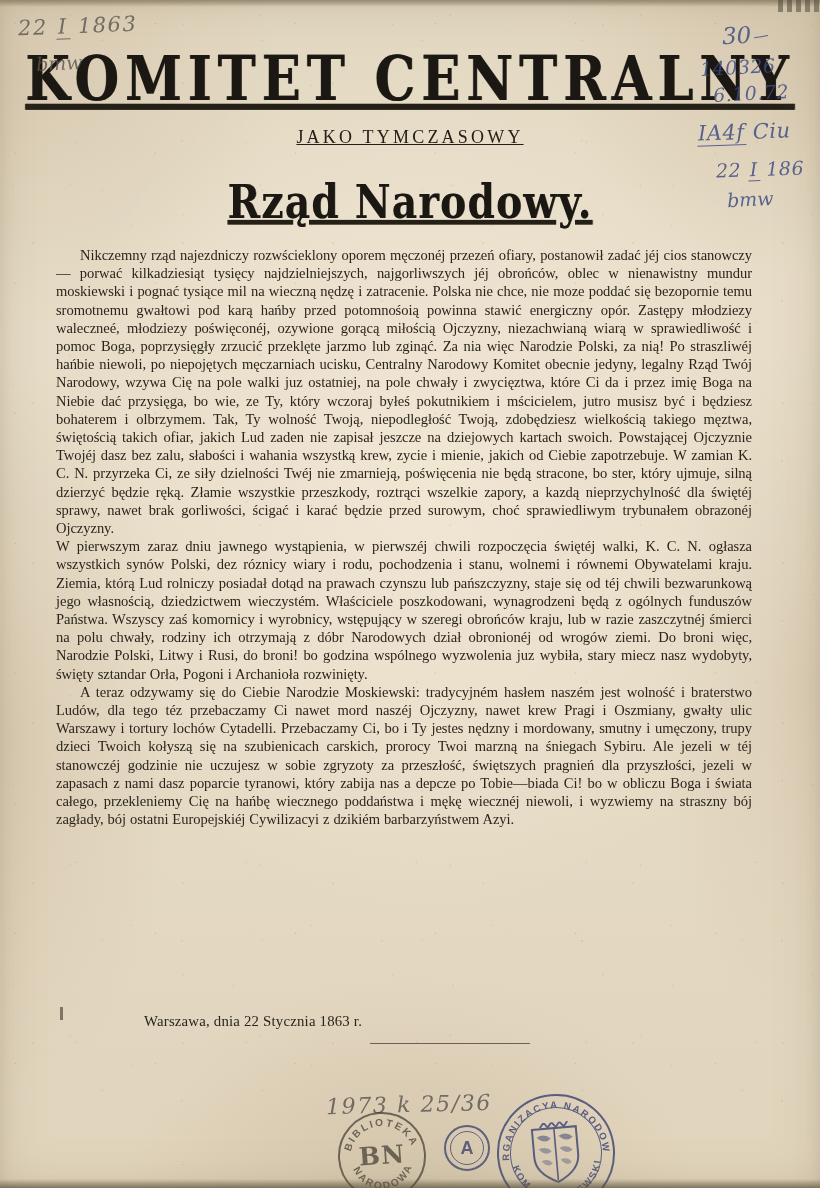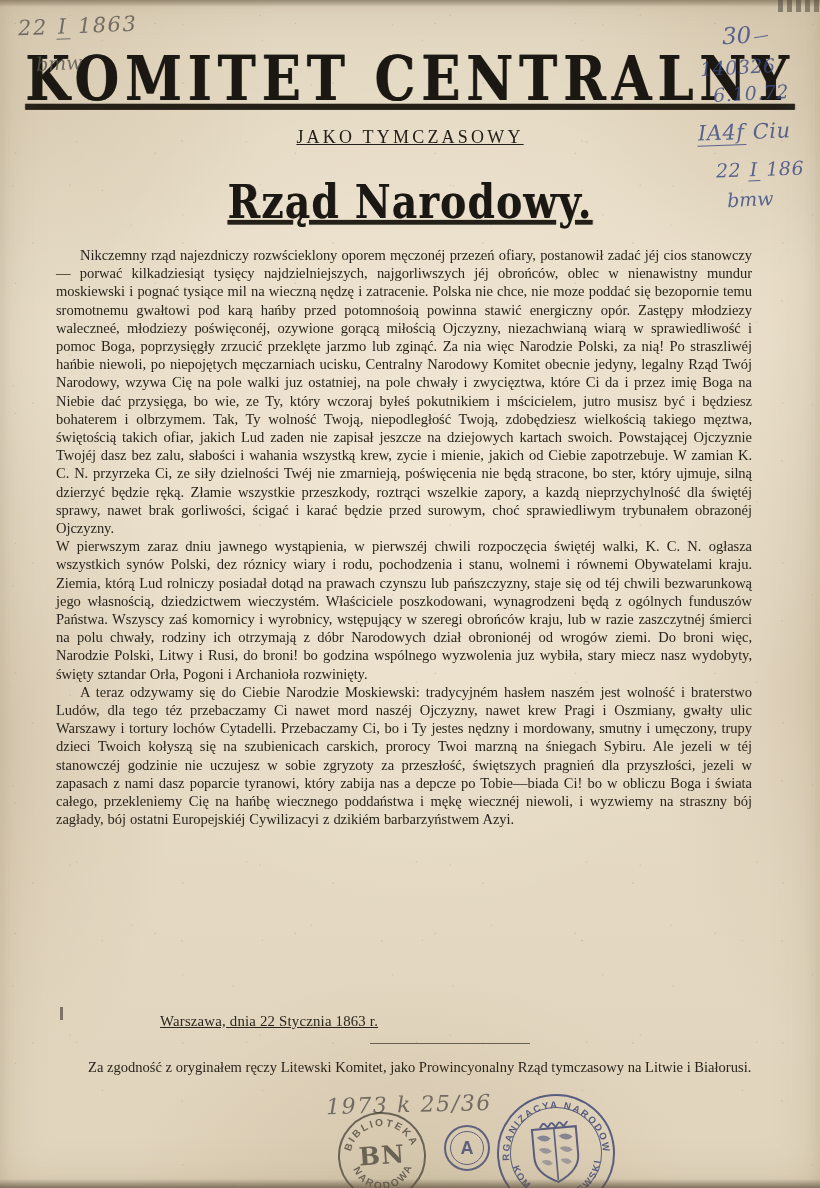--- a/index.html
+++ b/index.html
@@ -154,26 +154,25 @@
     text-align: justify;
     color: #2a251c;
     letter-spacing: -0.05px;
     word-spacing: 0.4px;
   }
   #body-text p { margin: 0; text-indent: 24px; }
   #body-text p.noindent { text-indent: 0; }
 
   #dateline {
     position: absolute;
-    left: 160px;
+    left: 144px;
     top: 1013px;
     font-size: 14.8px;
     color: #2a251c;
     letter-spacing: 0.2px;
-    text-decoration: underline;
   }
   #rule-short {
     position: absolute;
     left: 370px;
     top: 1043px;
     width: 160px;
     height: 0;
     border-top: 1.1px solid #4a443a;
     opacity: 0.8;
   }
@@ -320,21 +319,20 @@
   <div id="body-text">
     <p>Nikczemny rząd najezdniczy rozwścieklony oporem męczonéj przezeń ofiary, postanowił zadać jéj cios stanowczy — porwać kilkadziesiąt tysięcy najdzielniejszych, najgorliwszych jéj obrońców, oblec w nienawistny mundur moskiewski i pognać tysiące mil na wieczną nędzę i zatracenie. Polska nie chce, nie moze poddać się bezopornie temu sromotnemu gwałtowi pod karą hańby przed potomnośoią powinna stawić energiczny opór. Zastępy młodziezy waleczneé, młodziezy poświęconéj, ozywione gorącą miłością Ojczyzny, niezachwianą wiarą w sprawiedliwość i pomoc Boga, poprzysięgły zrzucić przeklęte jarzmo lub zginąć. Za nia więc Narodzie Polski, za nią! Po straszliwéj hańbie niewoli, po niepojętych męczarniach ucisku, Centralny Narodowy Komitet obecnie jedyny, legalny Rząd Twój Narodowy, wzywa Cię na pole walki juz ostatniej, na pole chwały i zwycięztwa, które Ci da i przez imię Boga na Niebie dać przysięga, bo wie, ze Ty, który wczoraj byłeś pokutnikiem i mścicielem, jutro musisz być i będziesz bohaterem i olbrzymem. Tak, Ty wolność Twoją, niepodległość Twoją, zdobędziesz wielkością takiego męztwa, świętością takich ofiar, jakich Lud zaden nie zapisał jeszcze na dziejowych kartach swoich. Powstającej Ojczyznie Twojéj dasz bez zalu, słabości i wahania wszystką krew, zycie i mienie, jakich od Ciebie zapotrzebuje. W zamian K. C. N. przyrzeka Ci, ze siły dzielności Twéj nie zmarnieją, poświęcenia nie będą stracone, bo ster, który ujmuje, silną dzierzyć będzie ręką. Złamie wszystkie przeszkody, roztrąci wszelkie zapory, a kazdą nieprzychylność dla świętéj sprawy, nawet brak gorliwości, ścigać i karać będzie przed surowym, choć sprawiedliwym trybunałem obrazonéj Ojczyzny.</p>
     <p class="noindent">W pierwszym zaraz dniu jawnego wystąpienia, w pierwszéj chwili rozpoczęcia świętéj walki, K. C. N. ogłasza wszystkich synów Polski, dez róznicy wiary i rodu, pochodzenia i stanu, wolnemi i równemi Obywatelami kraju. Ziemia, którą Lud rolniczy posiadał dotąd na prawach czynszu lub pańszczyzny, staje się od téj chwili bezwarunkową jego własnością, dziedzictwem wieczystém. Właściciele poszkodowani, wynagrodzeni będą z ogólnych funduszów Państwa. Wszyscy zaś komornicy i wyrobnicy, wstępujący w szeregi obrońców kraju, lub w razie zaszczytnéj śmierci na polu chwały, rodziny ich otrzymają z dóbr Narodowych dział obronionéj od wrogów ziemi. Do broni więc, Narodzie Polski, Litwy i Rusi, do broni! bo godzina wspólnego wyzwolenia juz wybiła, stary miecz nasz wydobyty, święty sztandar Orła, Pogoni i Archanioła rozwinięty.</p>
     <p>A teraz odzywamy się do Ciebie Narodzie Moskiewski: tradycyjném hasłem naszém jest wolność i braterstwo Ludów, dla tego téz przebaczamy Ci nawet mord naszéj Ojczyzny, nawet krew Pragi i Oszmiany, gwałty ulic Warszawy i tortury lochów Cytadelli. Przebaczamy Ci, bo i Ty jestes nędzny i mordowany, smutny i umęczony, trupy dzieci Twoich kołyszą się na szubienicach carskich, prorocy Twoi marzną na śniegach Sybiru. Ale jezeli w téj stanowczéj godzinie nie uczujesz w sobie zgryzoty za przeszłość, świętszych pragnień dla przyszłości, jezeli w zapasach z nami dasz poparcie tyranowi, który zabija nas a depcze po Tobie—biada Ci! bo w obliczu Boga i świata całego, przekleniemy Cię na hańbę wiecznego poddaństwa i mękę wiecznéj niewoli, i wyzwiemy na straszny bój zagłady, bój ostatni Europejskiéj Cywilizacyi z dzikiém barbarzyństwem Azyi.</p>
   </div>
 
   <div id="dateline">Warszawa, dnia 22 Stycznia 1863 r.</div>
 
   <div id="rule-short"></div>
 
-  <div id="certification">Za zgodność z oryginałem ręczy Litewski Komitet, jako Prowincyonalny Rząd tymczasowy na Litwie i Białorusi.</div>
 
   <div class="hand hand-pencil" id="ann-tl-date">
     <span>22</span>
     <span class="underline-i">I</span>
     <span>1863</span>
   </div>
   <div class="hand hand-pencil" id="ann-tl-initials">bmw</div>
 
   <div class="hand hand-blue" id="ann-tr-30">
     <span>30</span><span class="dash"></span>

